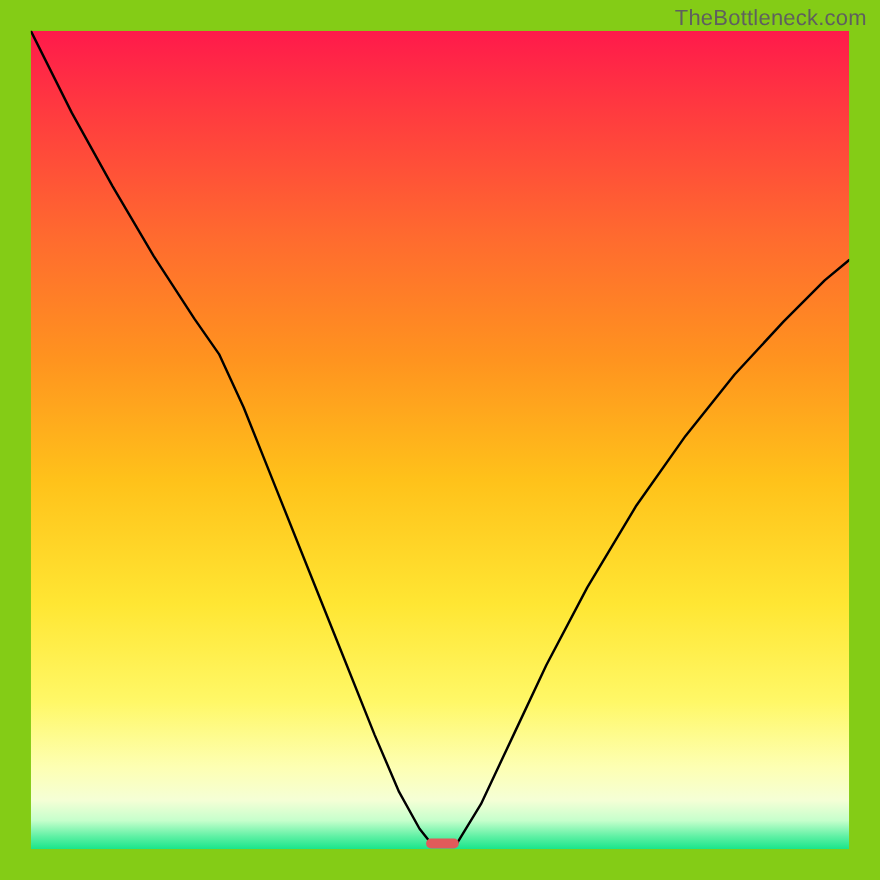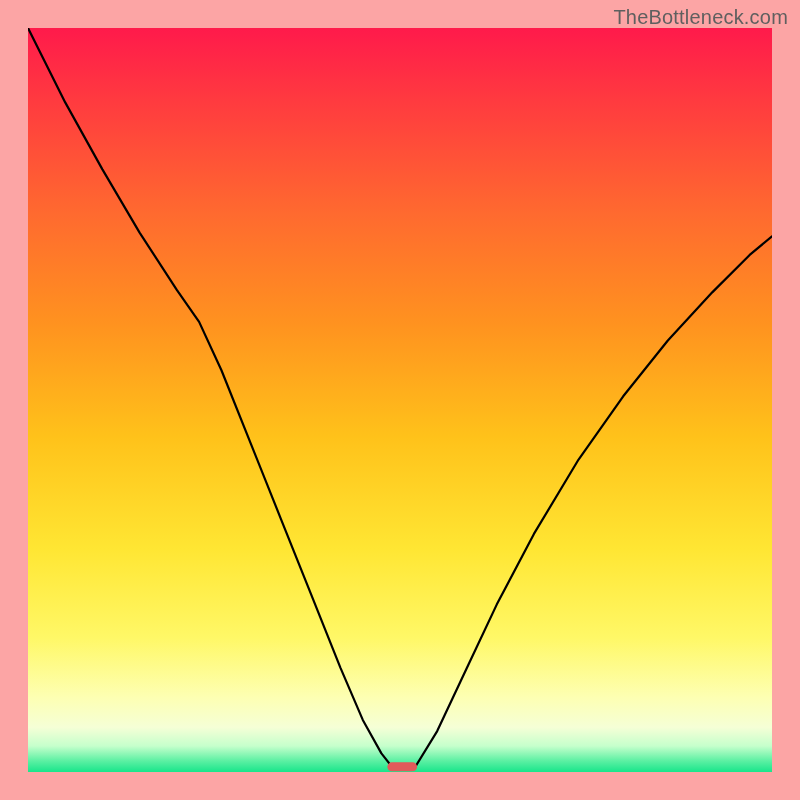--- a/index.html
+++ b/index.html
@@ -8,21 +8,21 @@
     width: 800px;
     height: 800px;
     overflow: hidden;
     background: #000;
     font-family: Arial, Helvetica, sans-serif;
   }
   .frame {
     position: relative;
     width: 800px;
     height: 800px;
-    background: #fca5a5;
+    background: #84cc16;
   }
   .plot-area {
     position: absolute;
     box-sizing: border-box;
   }
   .watermark {
     position: absolute;
     color: #5f5f5f;
     font-size: 20px;
     font-weight: 500;

